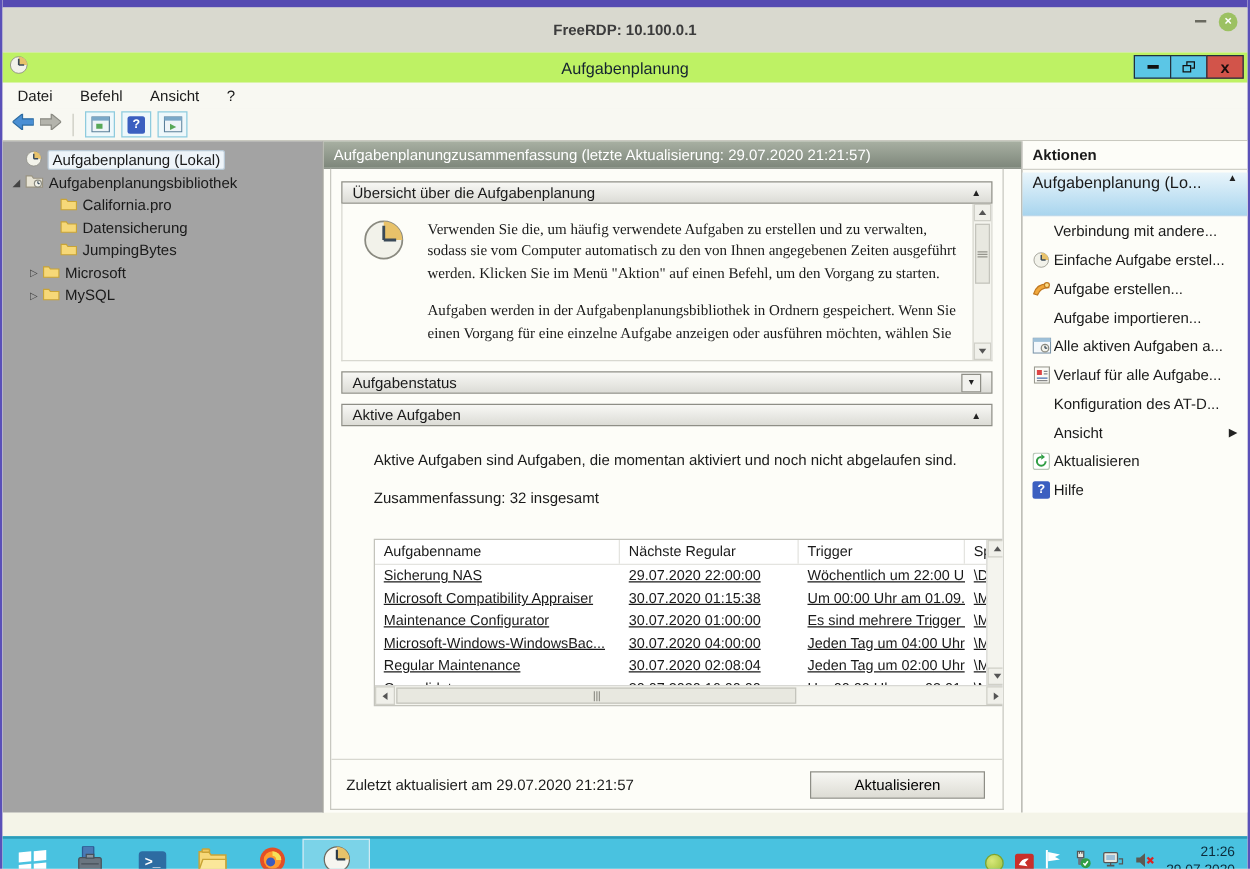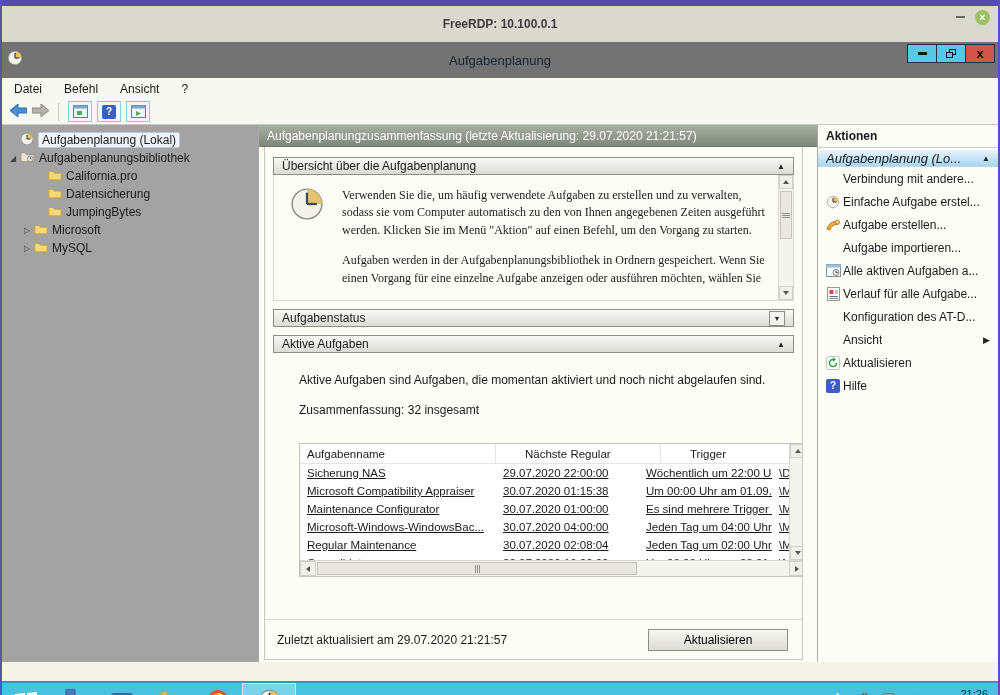--- a/index.html
+++ b/index.html
@@ -12,21 +12,21 @@
   .wm-strip { height:6px; background:#554ab2; }
   .freerdp-bar { height:36px; background:#d9d9cf; position:relative;
                  display:flex; align-items:center; justify-content:center;
                  font-size:12px; font-weight:bold; color:#3c3c3c; }
   .freerdp-controls { position:absolute; right:8px; top:0; height:22px; display:flex; align-items:center; gap:10px; }
   .wm-min { width:9px; height:2px; background:#6a6a60; display:inline-block; }
   .wm-close { width:15px; height:15px; border-radius:50%; background:#9cc162; color:#fff;
               display:flex; align-items:center; justify-content:center; font-size:10px; font-weight:bold; }
 
   
-  .win-titlebar { height:36px; background:#737373; position:relative; display:flex; align-items:center; }
+  .win-titlebar { height:24px; background:#bef264; position:relative; display:flex; align-items:center; }
   .app-logo { margin-left:5px; }
   .win-title { position:absolute; left:0; right:0; text-align:center; font-size:13px; color:#152430; }
   .win-controls { position:absolute; right:3px; top:2px; display:flex; }
   .wbtn { width:30px; height:19px; border:1px solid #23313d; display:flex; align-items:center; justify-content:center; margin-left:-1px; }
   .wbtn.minimize { background:#5bc6e6; }
   .wbtn.minimize span { width:9px; height:3px; background:#111; }
   .wbtn.restore { background:#5bc6e6; }
   .restore-glyph { position:relative; width:10px; height:9px; }
   .restore-glyph .r1 { position:absolute; right:0; top:0; width:7px; height:6px; border:1px solid #111; }
   .restore-glyph .r2 { position:absolute; left:0; bottom:0; width:7px; height:6px; border:1px solid #111; background:#5bc6e6; }
@@ -84,21 +84,21 @@
   .grip-h { width:8px; height:5px; border-top:1px solid #94948c; border-bottom:1px solid #94948c; position:relative; }
   .grip-h::after { content:""; position:absolute; left:0; right:0; top:1px; border-top:1px solid #94948c; }
 
   .active-desc { margin:20px 0 0 26px; font-size:12px; }
   .active-summary { margin:16px 0 16px 26px; font-size:12px; }
 
   
   .task-table { margin:26px 0 0 26px; width:507px; height:134px; border:1px solid #c4c4bc; background:#fff;
                 position:relative; font-size:11.5px; overflow:hidden; }
   .tt-clip { position:absolute; left:0; top:0; right:16px; bottom:16px; overflow:hidden; }
-  .tt-head { display:flex; height:20px; border-bottom:1px solid #e4e4e0; align-items:center; background:#fff;gap:22px; }
+  .tt-head { display:flex; height:20px; border-bottom:1px solid #e4e4e0; align-items:center; background:#fff; }
   .tt-hcell { padding-left:7px; border-right:1px solid #e4e4e0; height:100%; line-height:20px;
               overflow:hidden; white-space:nowrap; }
   .tt-row { display:flex; height:18px; align-items:center; white-space:nowrap; }
   .tt-cell { padding-left:7px; overflow:hidden; height:100%; line-height:18px;text-decoration:underline; }
   .c-name { width:196px; flex:0 0 196px; } .c-next { width:143px; flex:0 0 143px; }
   .c-trig { width:133px; flex:0 0 133px; } .c-loc { flex:1; }
   .tt-vscroll { position:absolute; right:0; top:0; bottom:16px; width:16px; background:#f4f4ee; border-left:1px solid #d8d8d4; }
   .tt-hscroll { position:absolute; left:0; right:0; bottom:0; height:16px; background:#f4f4ee; border-top:1px solid #d8d8d4; }
   .hs-btn { position:absolute; top:0; bottom:0; width:16px; background:#f0f0ea; border:1px solid #d0d0c8;
             display:flex; align-items:center; justify-content:center; }
@@ -110,22 +110,22 @@
 
   .center-footer { margin-top:auto; height:40px; border-top:1px solid #d8d8d0; display:flex; align-items:center;
                    justify-content:space-between; padding:0 14px 0 12px; font-size:12px; }
   .refresh-btn { width:140px; height:22px; border:1px solid #8e8e86; background:linear-gradient(#f7f7f3,#dddcd4);
                  font-size:12px; font-family:"Liberation Sans",sans-serif; }
 
   
   .actions-panel { width:181px; border-left:1px solid #aaaaa2; background:#fdfdf8; display:flex; flex-direction:column; }
   .actions-title { height:23px; line-height:23px; padding-left:8px; font-weight:bold; font-size:12px;
                    border-bottom:1px solid #d0d0c8; }
-  .actions-group-header { height:17px; background:linear-gradient(#e9f5fb,#a9d5ee); display:flex; align-items:center;
-                          padding:0 8px; font-size:13px; border-bottom:1px solid #bcd8ea; margin-top:2px;font-style:italic; }
+  .actions-group-header { height:35px; background:linear-gradient(#e9f5fb,#a9d5ee); display:flex; 
+                          padding:0 8px; font-size:13px; border-bottom:1px solid #bcd8ea; margin-top:2px; }
   .agh-label { flex:1; overflow:hidden; white-space:nowrap; }
   .action-item { height:23px; display:flex; align-items:center; font-size:12px; padding-left:5px; }
   .ai-icon { width:20px; flex:0 0 20px; display:flex; align-items:center; justify-content:center; }
   .ai-label { white-space:nowrap; overflow:hidden; }
   .submenu-arrow { margin-left:auto; margin-right:8px; font-size:9px; color:#222; }
   .help-sq { width:14px; height:14px; background:#3b5fc0; color:#fff; font-size:10px; font-weight:bold;
              display:flex; align-items:center; justify-content:center; border-radius:2px; }
 
   
   .desktop-strip { height:19px; background:#f4f4e8; }

